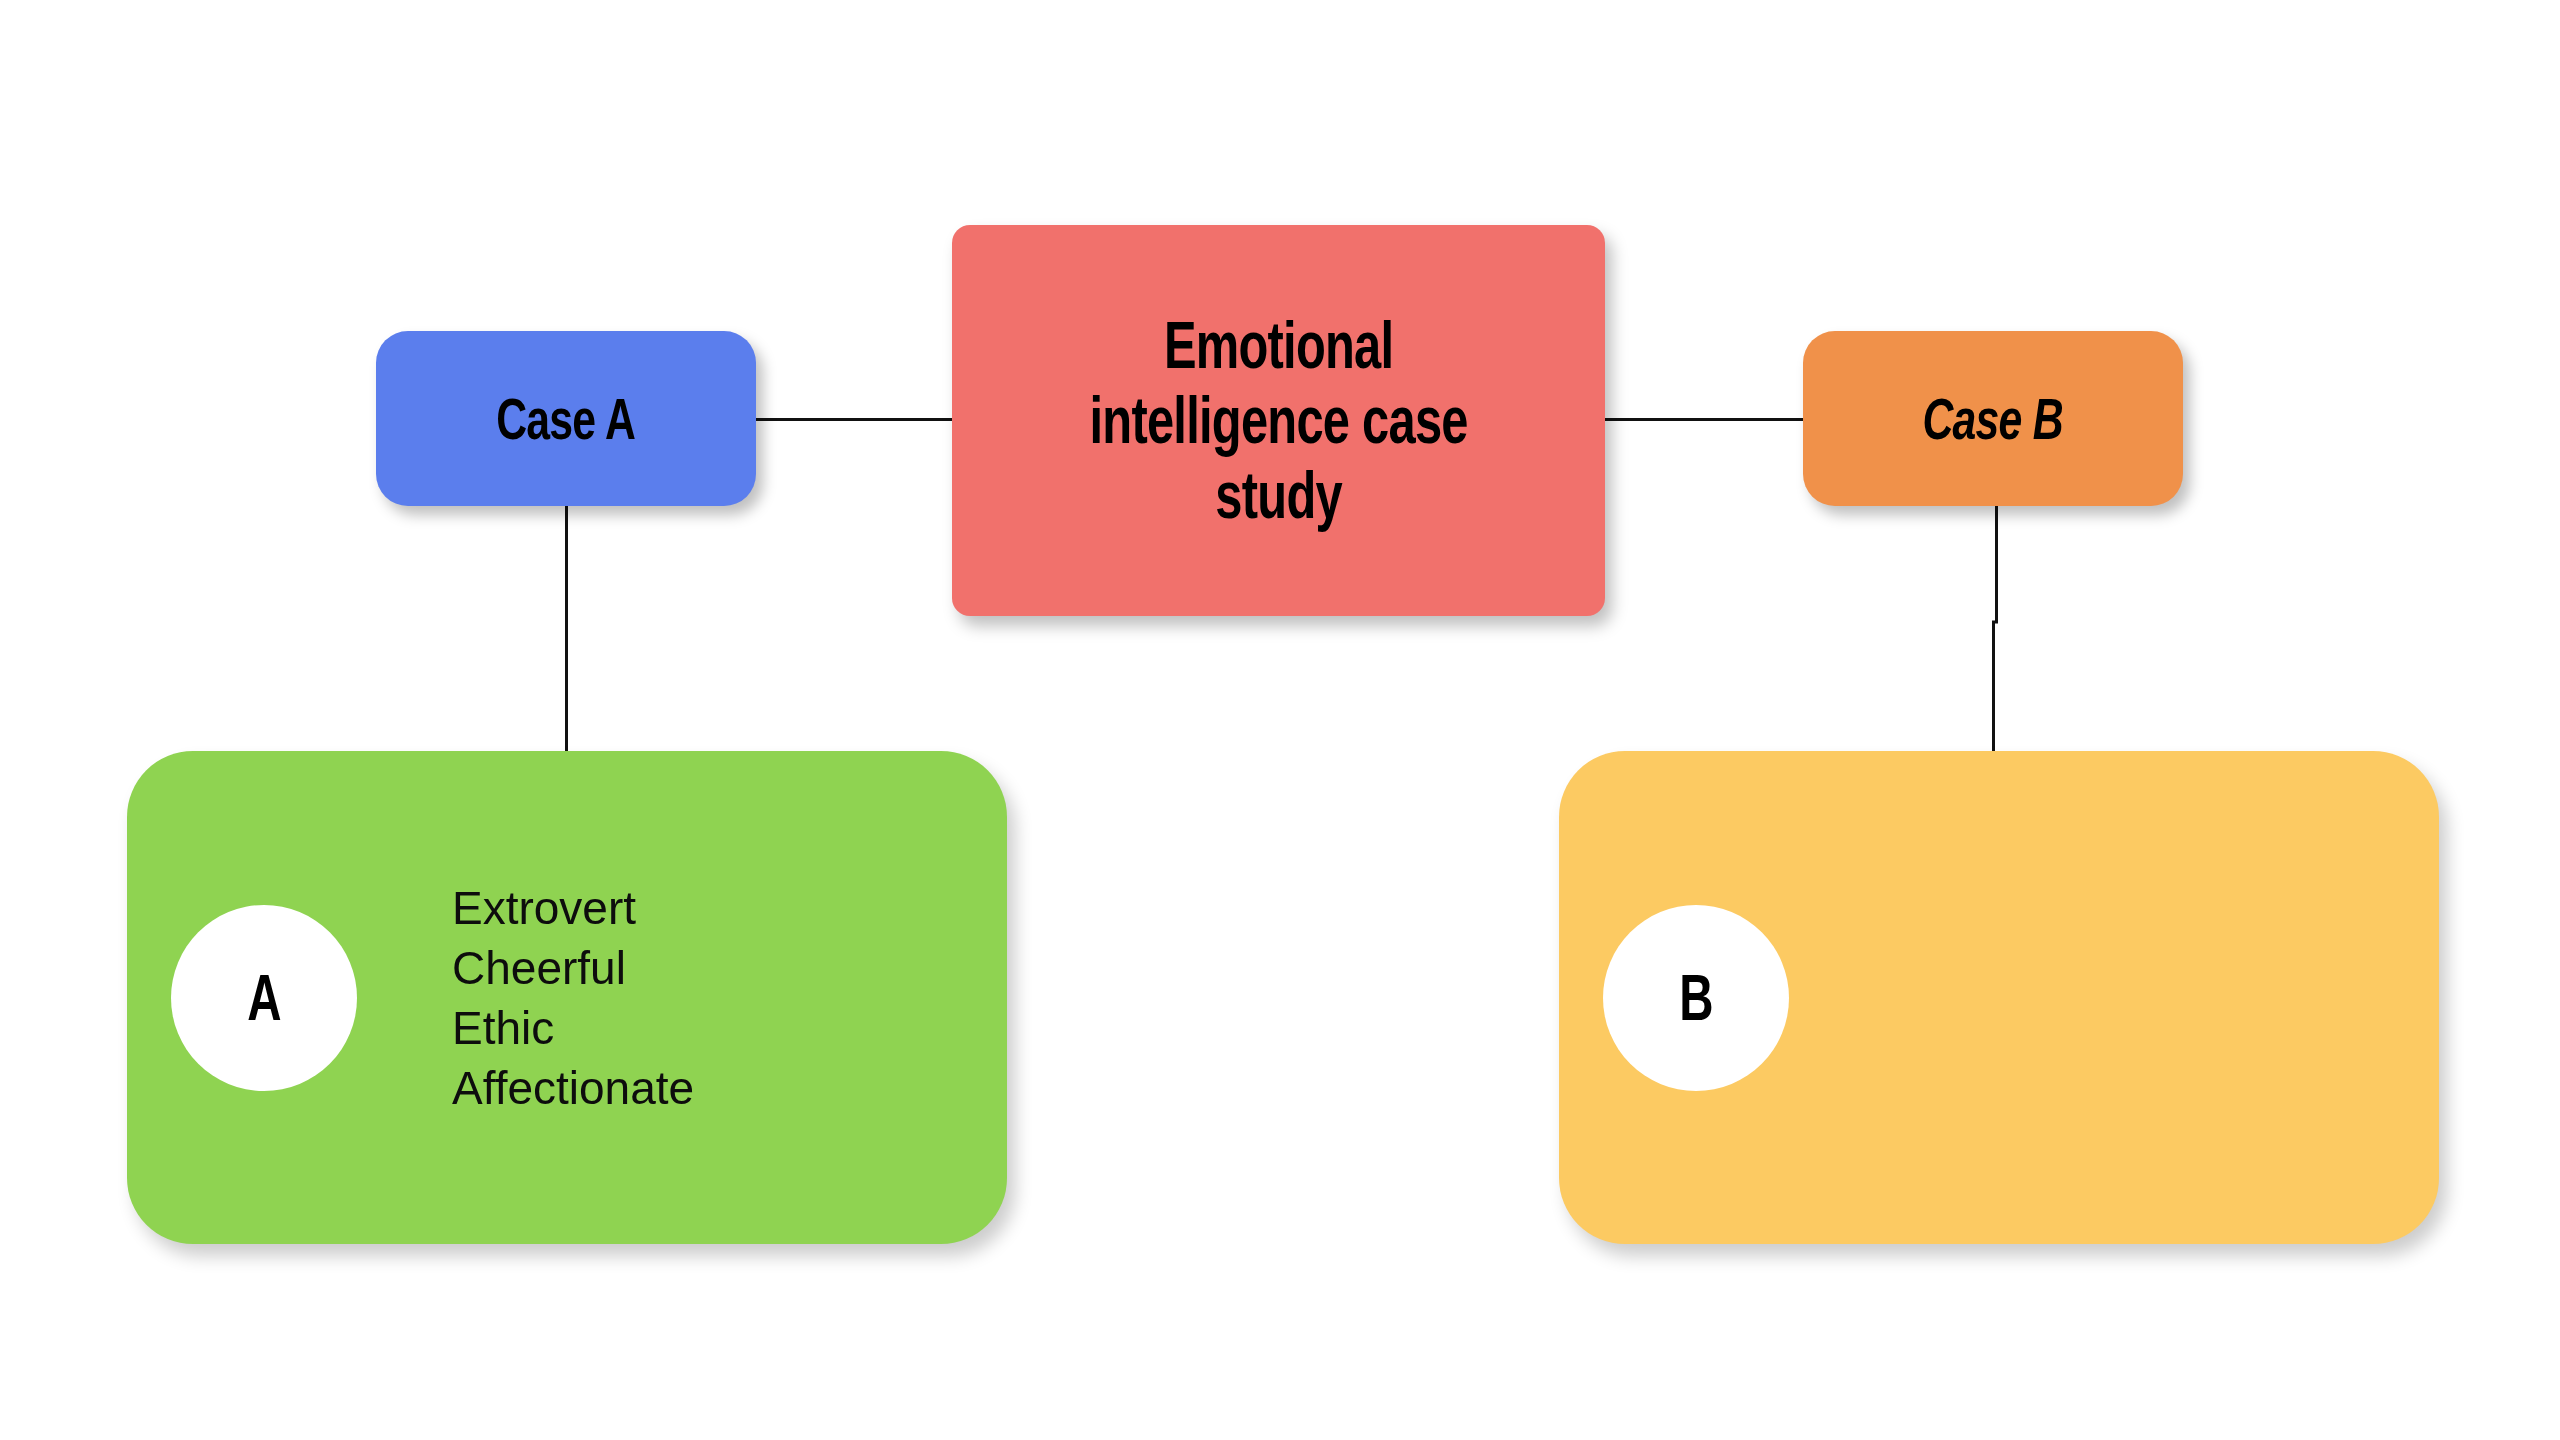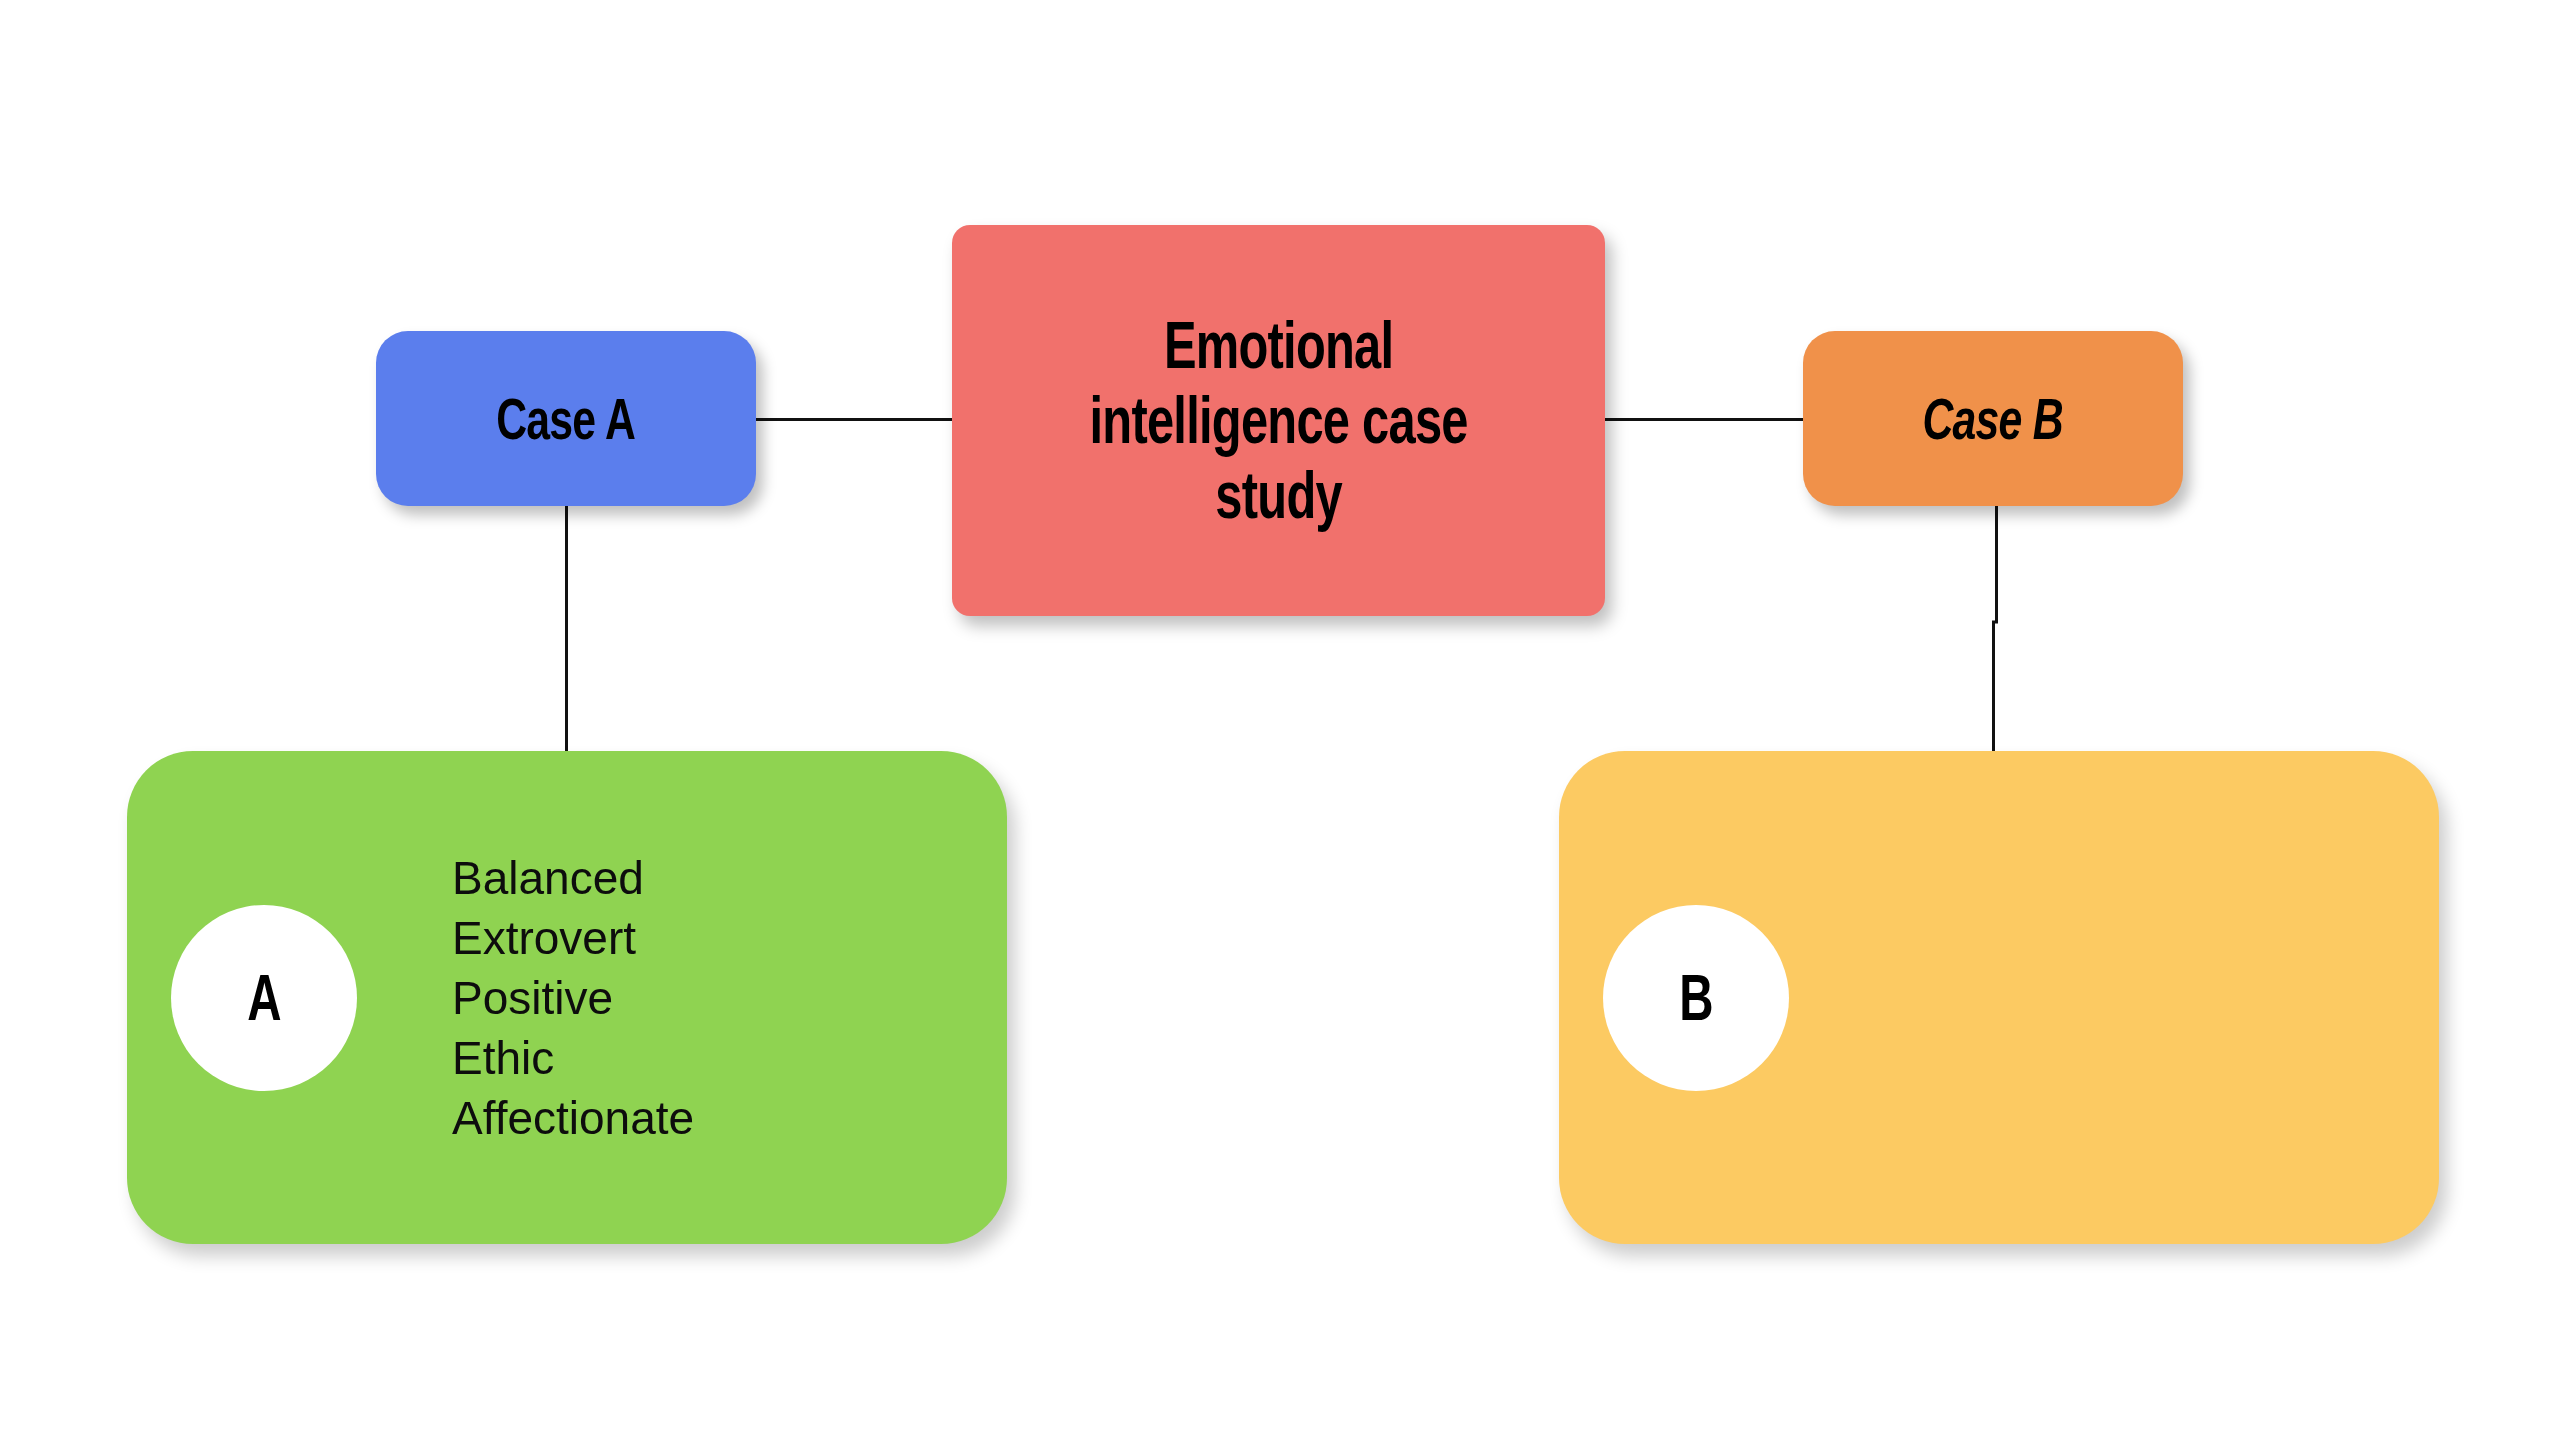--- a/index.html
+++ b/index.html
@@ -97,23 +97,22 @@
 
   <div class="node node-case node-case-b">
     <span class="case-label">Case B</span>
   </div>
 
   <div class="node traits-box traits-box-a">
     <div class="badge">
       <span class="badge-letter">A</span>
     </div>
     <div class="traits-list">
-      <div>Balanced</div>
       <div>Extrovert</div>
-      <div>Positive</div>
+      <div>Cheerful</div>
       <div>Ethic</div>
       <div>Affectionate</div>
     </div>
   </div>
 
   <div class="node traits-box traits-box-b">
     <div class="badge">
       <span class="badge-letter">B</span>
     </div>
   </div>

